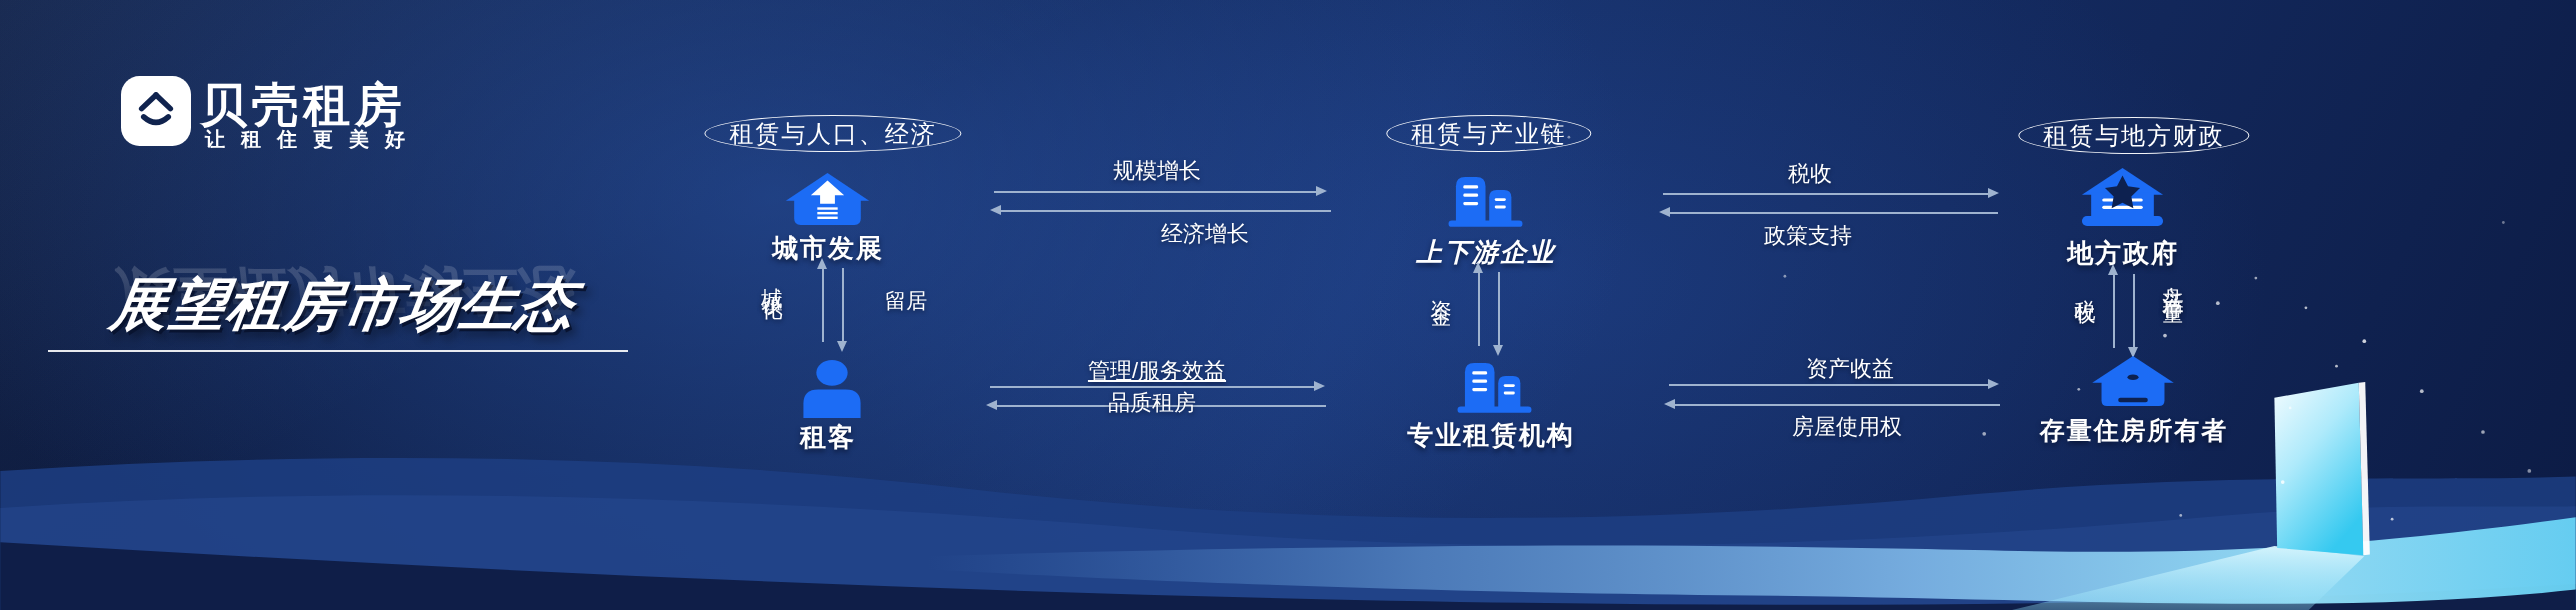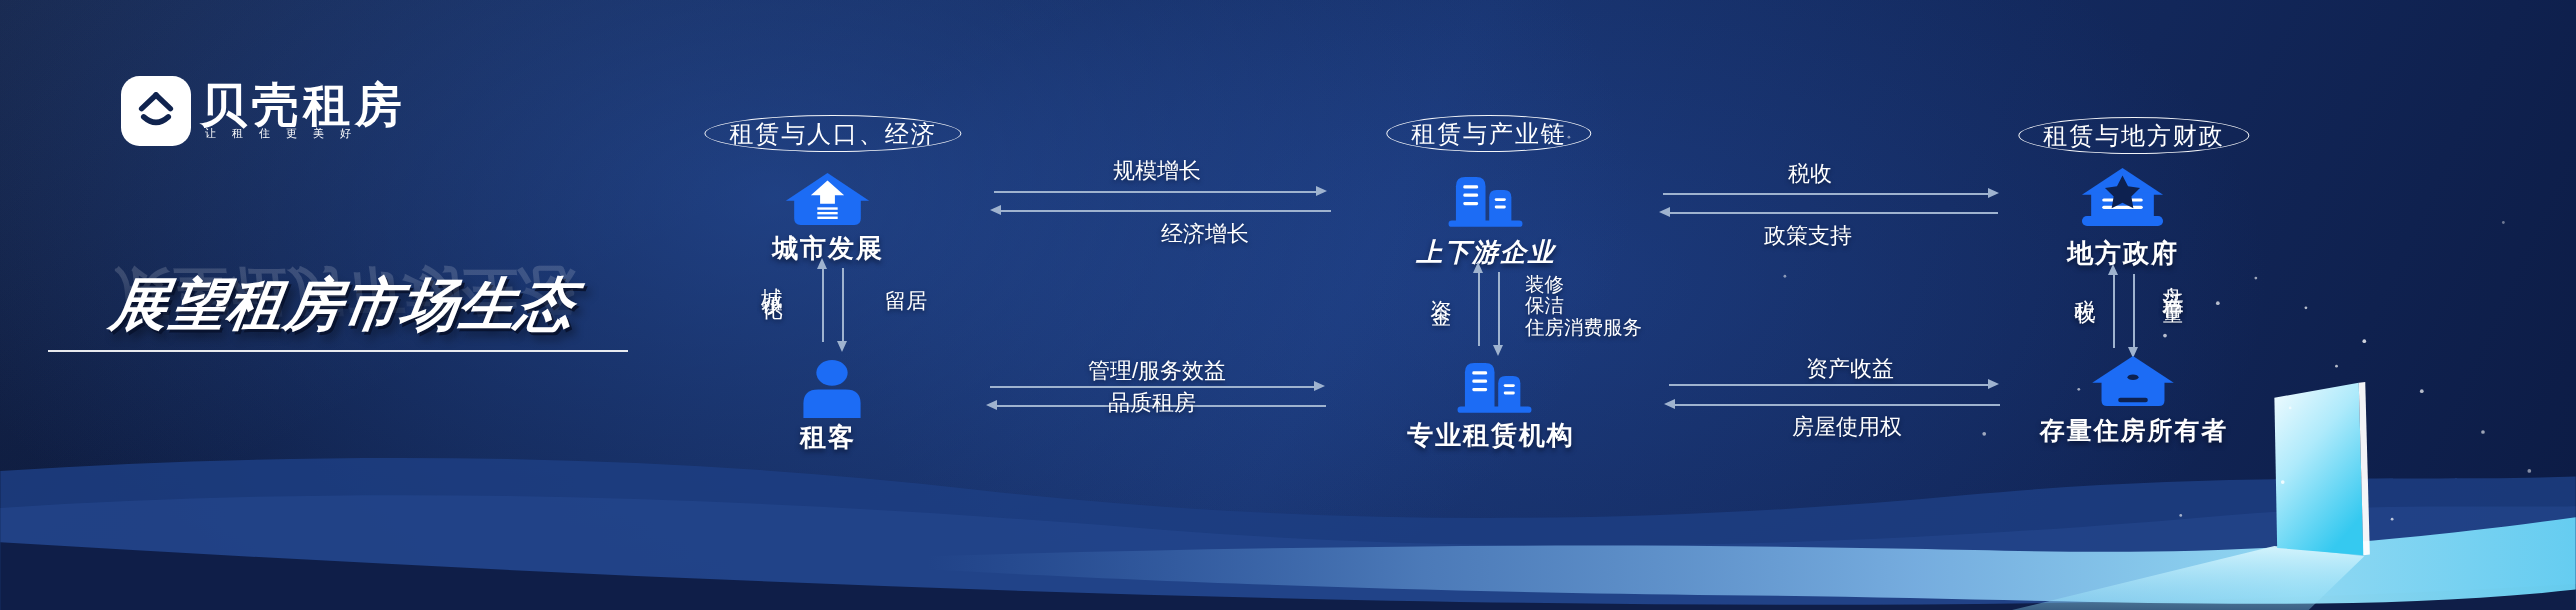--- a/index.html
+++ b/index.html
@@ -12,21 +12,21 @@
       linear-gradient(152deg, rgba(96,146,226,.16) 0%, rgba(96,146,226,0) 30%),
       linear-gradient(115deg, #0c1736 0%, #10234f 28%, #17316a 52%, #12275a 76%, #0c1b44 100%);
   }
   .stage *{box-sizing:border-box;}
   svg.bg{position:absolute;left:0;top:0;z-index:1;}
   .layer{position:absolute;left:0;top:0;width:100%;height:100%;z-index:2;}
 
   
   .logo-box{position:absolute;left:121px;top:76px;width:70px;height:70px;background:#fff;border-radius:18.5px;display:flex;align-items:center;justify-content:center;}
   .brand-name{position:absolute;left:200px;top:74px;color:#fff;font-size:47px;font-weight:700;letter-spacing:4.6px;white-space:nowrap;}
-  .brand-tagline{position:absolute;left:205px;top:126px;color:#fff;font-size:11px;font-weight:400;letter-spacing:16px;white-space:nowrap;}
+  .brand-tagline{position:absolute;left:205px;top:126px;color:#fff;font-size:20px;font-weight:700;letter-spacing:16px;white-space:nowrap;}
 
   
   .main-title{position:absolute;left:106px;top:267px;color:#fff;font-size:57px;font-weight:800;font-style:italic;letter-spacing:0.9px;white-space:nowrap;
     transform:skewX(-8deg);transform-origin:left bottom;
     text-shadow:2.8px 2.8px 0 rgba(8,18,46,.9), 6.5px 6.5px 9.3px rgba(0,0,0,.45);}
   .title-reflection{position:absolute;left:106px;top:331px;color:#fff;font-size:57px;font-weight:800;font-style:italic;letter-spacing:0.9px;white-space:nowrap;
     transform:skewX(-8deg) scaleY(-1);transform-origin:left top;opacity:.18;
     -webkit-mask-image:linear-gradient(to bottom, transparent 0%, rgba(0,0,0,.85) 70%);
     mask-image:linear-gradient(to bottom, transparent 0%, rgba(0,0,0,.85) 70%);}
   .title-underline{position:absolute;left:48px;top:350px;width:580px;height:1.9px;background:rgba(255,255,255,.9);}
@@ -165,46 +165,41 @@
         <ellipse class="blue" cx="39" cy="15" rx="17" ry="14"></ellipse>
         <path class="blue" d="M8 64 L8 48 Q8 33 24 33 L54 33 Q70 33 70 48 L70 64 Z"></path>
       </svg>
     </span>
     <div class="node-label" style="left:828px;top:420px;">租客</div>
 
     <div class="small-label" style="left:1157px;top:156px;">规模增长</div>
     <div class="hline arrow-right" style="left:994px;top:191px;width:323px;"></div>
     <div class="hline arrow-left" style="left:1000px;top:210px;width:331px;"></div>
     <div class="small-label" style="left:1157px;top:219px;margin-left:48px;">经济增长</div>
-    <div class="small-label" style="left:1157px;top:356px;">管理/服务效益</div>
+    <div class="small-label" style="left:1157px;top:356px;text-decoration:underline;">管理/服务效益</div>
     <div class="hline arrow-right" style="left:990px;top:386px;width:325px;"></div>
     <div class="hline arrow-left" style="left:996px;top:405px;width:330px;"></div>
     <div class="small-label" style="left:1152px;top:388px;">品质租房</div>
 
     <span class="icon" style="left:1443px;top:175px;">
       <svg width="85" height="52" viewBox="0 0 92 56">
         <path class="blue" d="M14 50 L14 12 Q14 2 24 2 L36 2 Q46 2 46 12 L46 50 Z"></path>
         <path class="blue" d="M50 50 L50 24 Q50 16 58 16 L66 16 Q74 16 74 24 L74 50 Z"></path>
         <rect class="blue" x="6" y="49" width="80" height="7" rx="3.5"></rect>
         <rect class="lite" x="22" y="11" width="16" height="3.5" rx="1.5"></rect>
         <rect class="lite" x="22" y="20" width="16" height="3.5" rx="1.5"></rect>
         <rect class="lite" x="22" y="29" width="16" height="3.5" rx="1.5"></rect>
         <rect class="lite" x="56" y="25" width="12" height="3" rx="1.5"></rect>
         <rect class="lite" x="56" y="33" width="12" height="3" rx="1.5"></rect>
       </svg>
     </span>
     <div class="node-label" style="left:1486px;top:235px;font-style:italic;">上下游企业</div>
     <div class="vline arrow-up" style="left:1478px;top:272px;height:74px;"></div>
     <div class="vline arrow-down" style="left:1498px;top:272px;height:74px;"></div>
     <div class="v-label" style="left:1441px;top:283px;">资金</div>
-    <div class="multi-label" style="left:1525px;top:274px;">
-      <div>装修</div>
-      <div>保洁</div>
-      <div>住房消费服务</div>
-    </div>
     <span class="icon" style="left:1452px;top:361px;">
       <svg width="85" height="52" viewBox="0 0 92 56">
         <path class="blue" d="M14 50 L14 12 Q14 2 24 2 L36 2 Q46 2 46 12 L46 50 Z"></path>
         <path class="blue" d="M50 50 L50 24 Q50 16 58 16 L66 16 Q74 16 74 24 L74 50 Z"></path>
         <rect class="blue" x="6" y="49" width="80" height="7" rx="3.5"></rect>
         <rect class="lite" x="22" y="11" width="16" height="3.5" rx="1.5"></rect>
         <rect class="lite" x="22" y="20" width="16" height="3.5" rx="1.5"></rect>
         <rect class="lite" x="22" y="29" width="16" height="3.5" rx="1.5"></rect>
         <rect class="lite" x="56" y="25" width="12" height="3" rx="1.5"></rect>
         <rect class="lite" x="56" y="33" width="12" height="3" rx="1.5"></rect>

